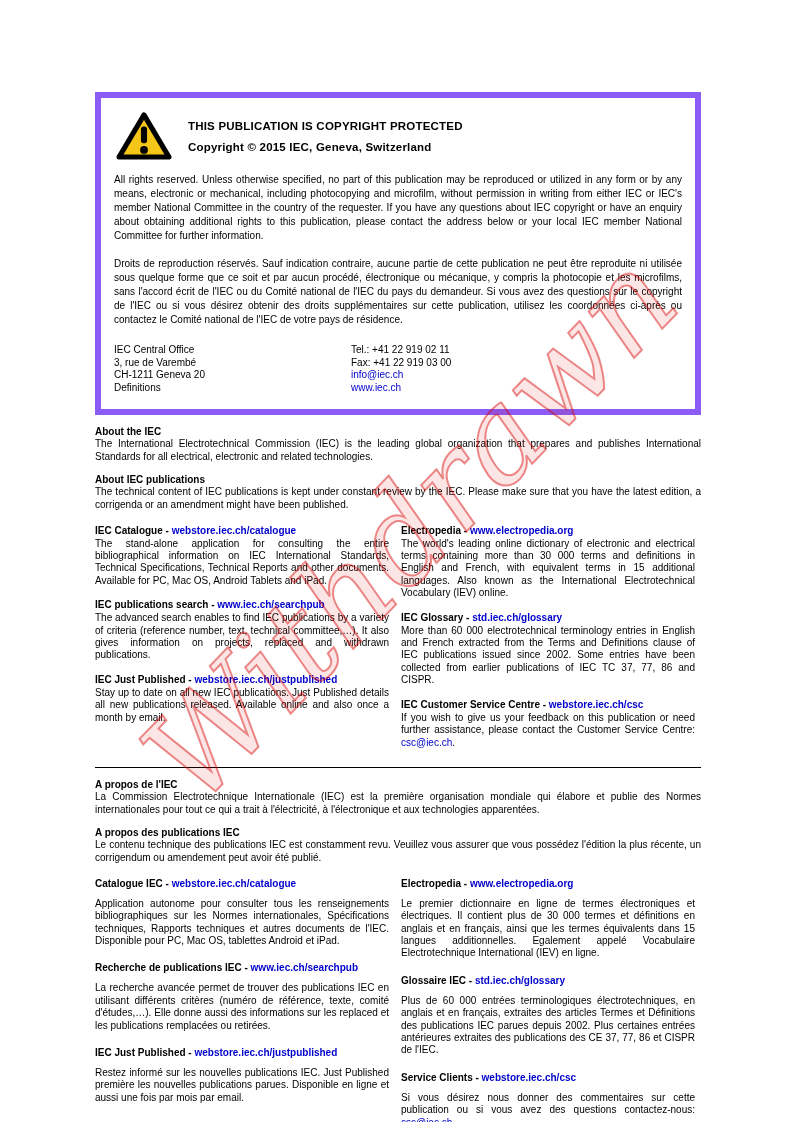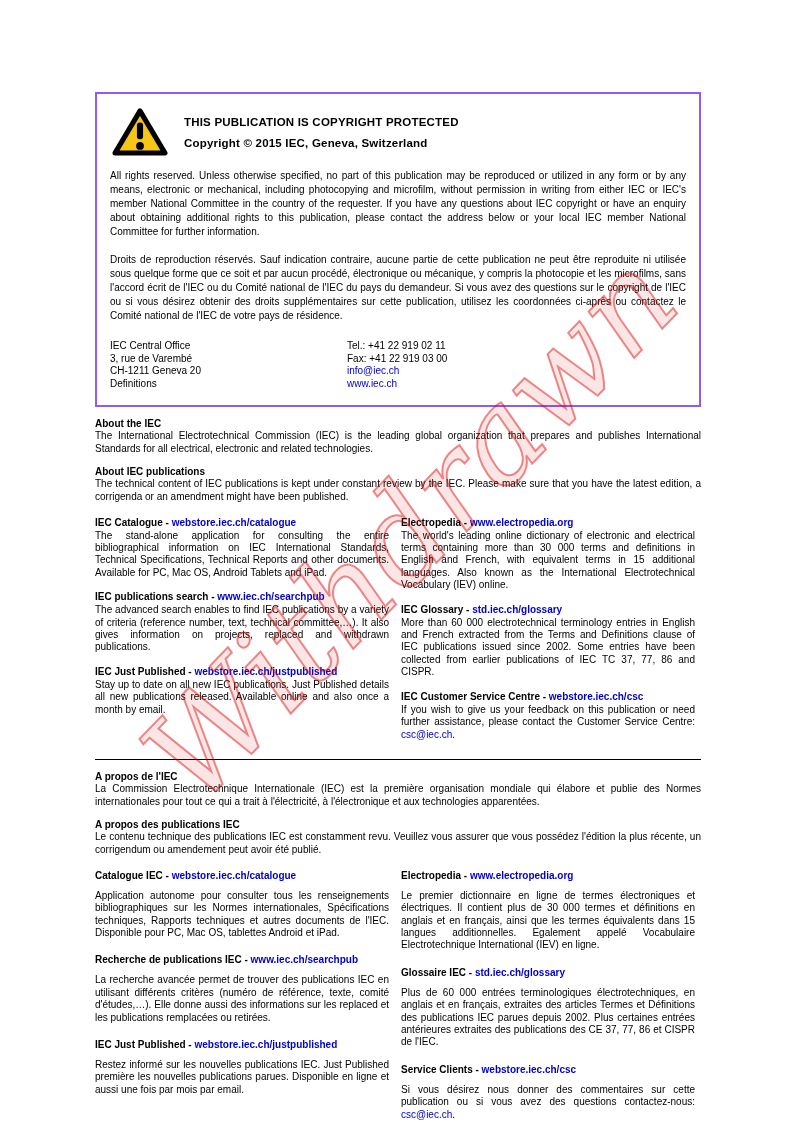--- a/index.html
+++ b/index.html
@@ -4,21 +4,21 @@
 <style>
   * { margin:0; padding:0; box-sizing:border-box; }
   html,body { background:#ffffff; }
   body {
     width:793px; height:1122px; position:relative; overflow:hidden;
     font-family:"Liberation Sans", sans-serif; color:#000;
   }
   .page { position:absolute; left:95px; top:92px; width:606px; }
 
   
-  .copyright-box { border:2px solid #8b5cf6; padding:11px 13px 14px 13px; }
+  .copyright-box { border:6px solid #8b5cf6; padding:11px 13px 14px 13px; }
   .box-header { display:flex; align-items:center; gap:16px; margin:2px 0 12px 2px; }
   .warn svg { display:block; }
   .box-title { font-size:11.5px; font-weight:bold; letter-spacing:0.2px; }
   .box-title + .box-title { margin-top:9px; }
   .notice { font-size:10px; line-height:14px; text-align:justify; margin-bottom:14px; }
   .address-block { display:flex; font-size:10px; line-height:12.7px; margin-top:17px; }
   .address-left { width:237px; }
   .link { color:#0000cc; text-decoration:none; cursor:pointer; }
 
   

